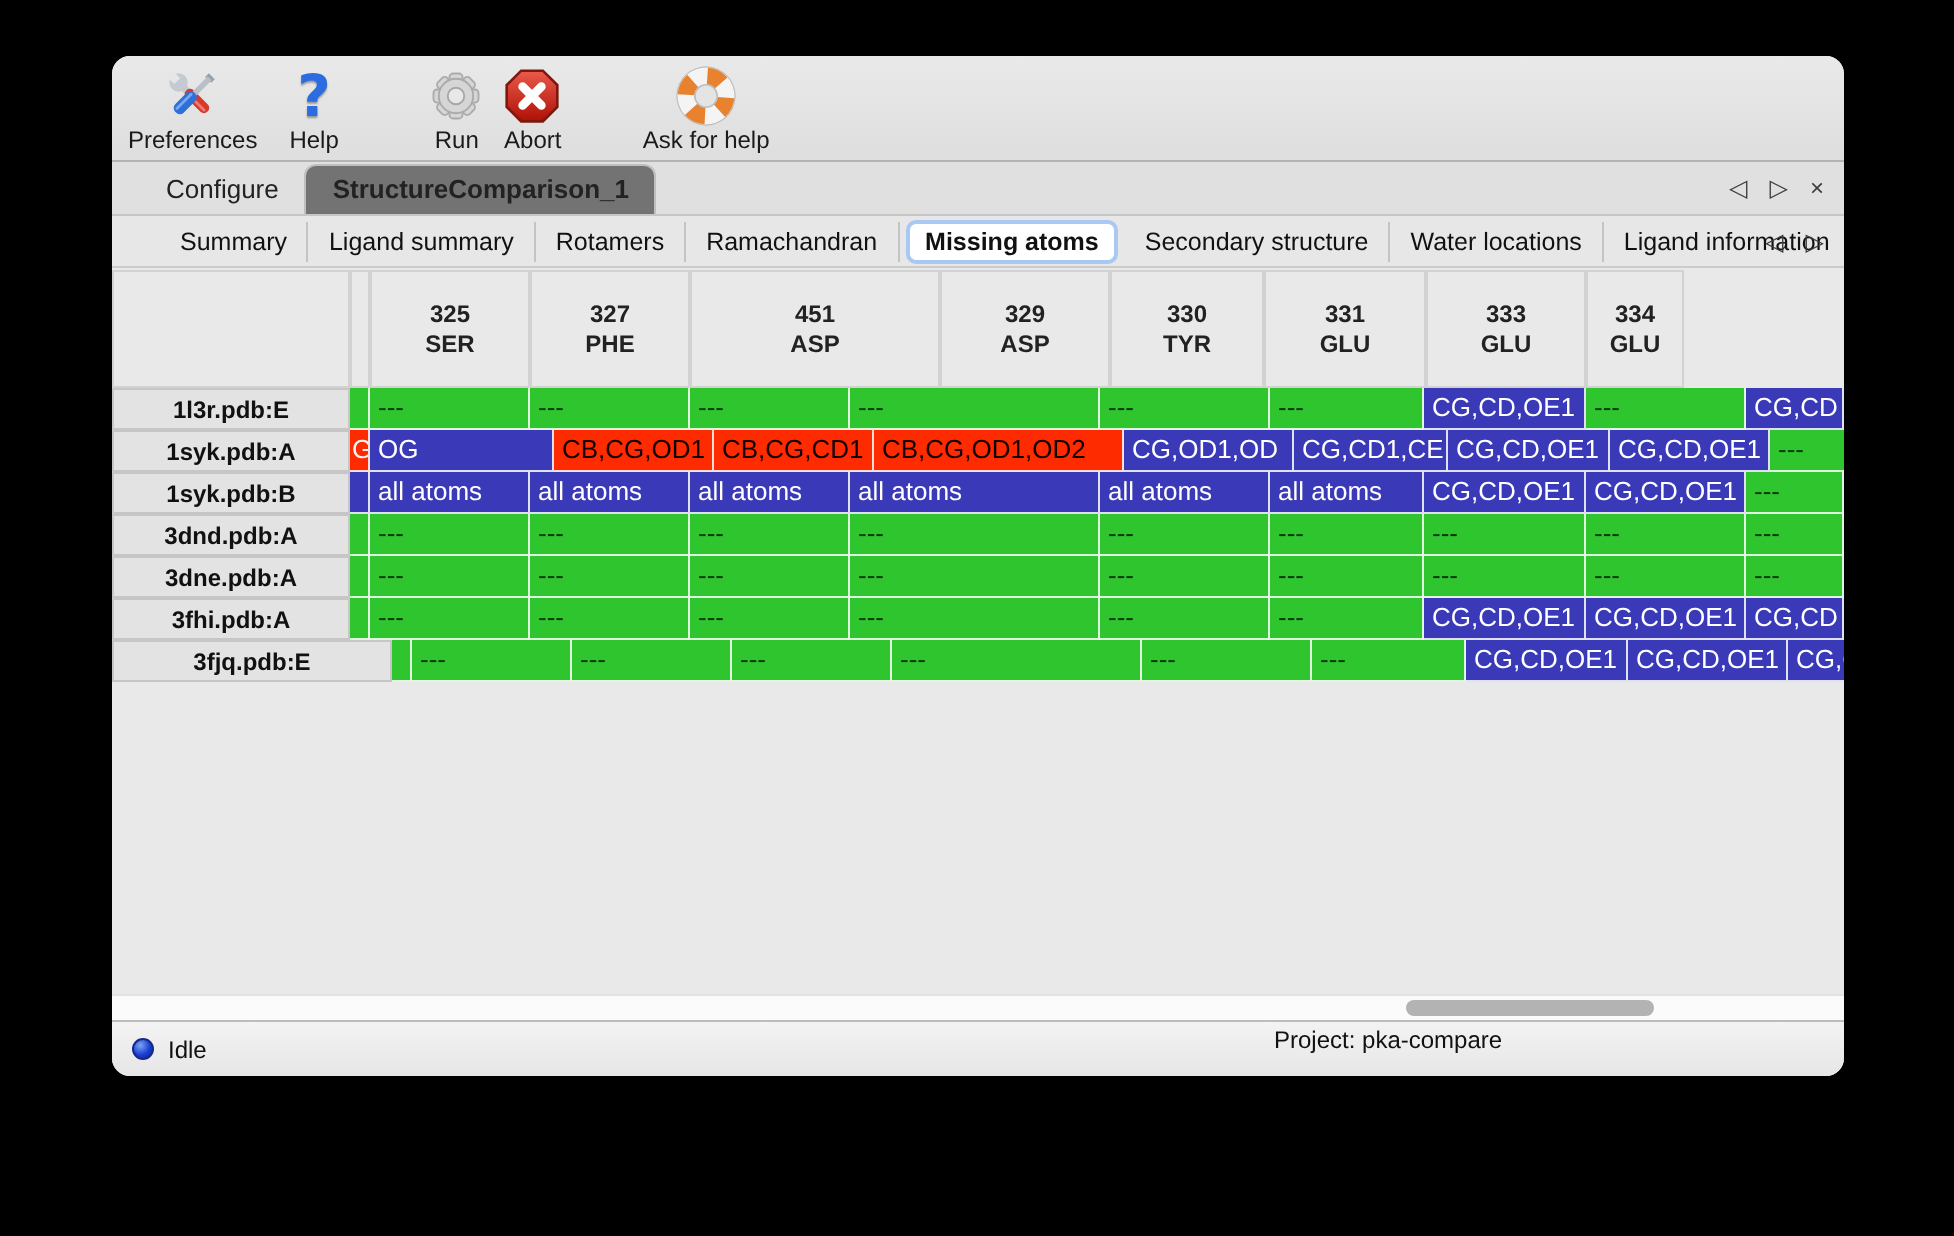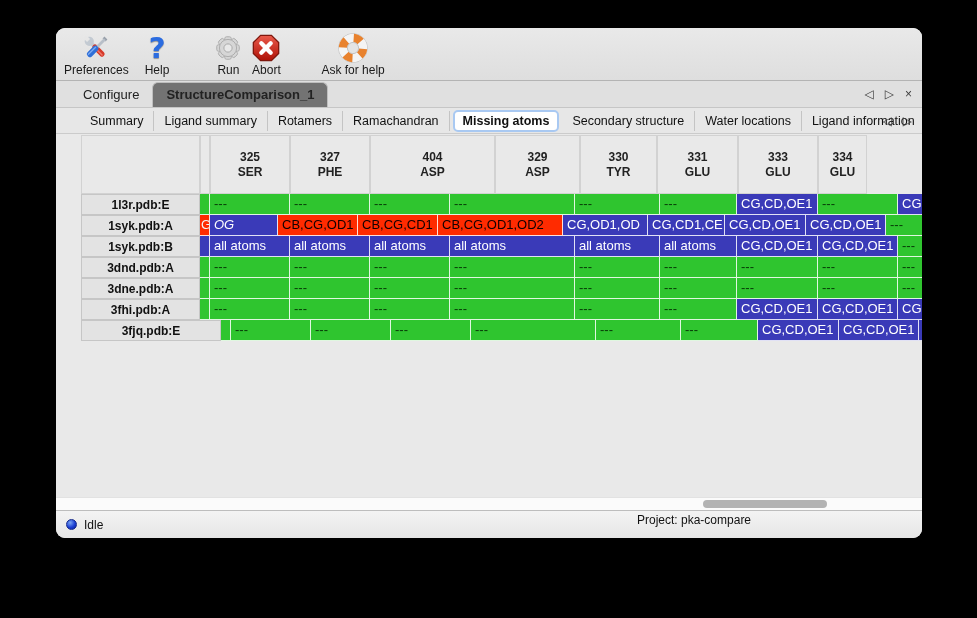--- a/index.html
+++ b/index.html
@@ -46,21 +46,21 @@
   .viewtabs { height:26px; flex:none; background:#e7e7e7; border-bottom:1px solid #cbcbcb;
               display:flex; align-items:center; padding-left:24px; position:relative; }
   .vtab { font-size:12.5px; color:#111; padding:3px 10px; border-right:1px solid #c4c4c4;
           line-height:14px; white-space:nowrap; }
   .vtab.sel { background:#fff; border:2px solid #a9c9f2; border-radius:5px;
               font-weight:bold; padding:2px 8px; margin:0 3px; }
 
   
   .content { flex:1; position:relative; background:#e9e9e9; overflow:hidden; }
   .grid { position:absolute; left:0; top:1px; }
-  .grow { display:flex;margin-left:25px; }
+  .grow { display:flex; }
   .hcell { background:#e9e9e9; border:1px solid #d2d2d2; height:59px;
            display:flex; flex-direction:column; align-items:center; justify-content:center;
            font-size:12px; font-weight:bold; color:#222; line-height:15px;
            overflow:hidden; white-space:nowrap; flex:none; }
   .lblcell { background:#e3e3e3; border:1px solid #c6c6c6; height:21px;
              display:flex; align-items:center; justify-content:center;
              font-size:12px; font-weight:bold; color:#111; flex:none;
              overflow:hidden; white-space:nowrap; }
   .dcell { height:21px; flex:none; font-size:13px; line-height:20px; padding-left:4px;
            border-right:1px solid rgba(255,255,255,.85);
@@ -209,21 +209,21 @@
             </div>
             <div class="hcell" style="width: 80px;">
               <div>325</div>
               <div>SER</div>
             </div>
             <div class="hcell" style="width: 80px;">
               <div>327</div>
               <div>PHE</div>
             </div>
             <div class="hcell" style="width: 125px;">
-              <div>404</div>
+              <div>451</div>
               <div>ASP</div>
             </div>
             <div class="hcell" style="width: 85px;">
               <div>329</div>
               <div>ASP</div>
             </div>
             <div class="hcell" style="width: 77px;">
               <div>330</div>
               <div>TYR</div>
             </div>
@@ -249,21 +249,21 @@
             <div class="dcell c-green" style="width: 125px;">---</div>
             <div class="dcell c-green" style="width: 85px;">---</div>
             <div class="dcell c-green" style="width: 77px;">---</div>
             <div class="dcell c-blue" style="width: 81px;">CG,CD,OE1</div>
             <div class="dcell c-green" style="width: 80px;">---</div>
             <div class="dcell c-blue" style="width: 49px;">CG,CD</div>
           </div>
           <div class="grow">
             <div class="lblcell" style="width: 119px;">1syk.pdb:A</div>
             <div class="dcell c-red narrow lt" style="width: 10px;">G</div>
-            <div class="dcell c-blue" style="width: 68px; font-style: italic;">OG</div>
+            <div class="dcell c-blue" style="width: 92px;">OG</div>
             <div class="dcell c-red" style="width: 80px;">CB,CG,OD1</div>
             <div class="dcell c-red" style="width: 80px;">CB,CG,CD1</div>
             <div class="dcell c-red" style="width: 125px;">CB,CG,OD1,OD2</div>
             <div class="dcell c-blue" style="width: 85px;">CG,OD1,OD</div>
             <div class="dcell c-blue" style="width: 77px;">CG,CD1,CE</div>
             <div class="dcell c-blue" style="width: 81px;">CG,CD,OE1</div>
             <div class="dcell c-blue" style="width: 80px;">CG,CD,OE1</div>
             <div class="dcell c-green" style="width: 49px;">---</div>
           </div>
           <div class="grow">

